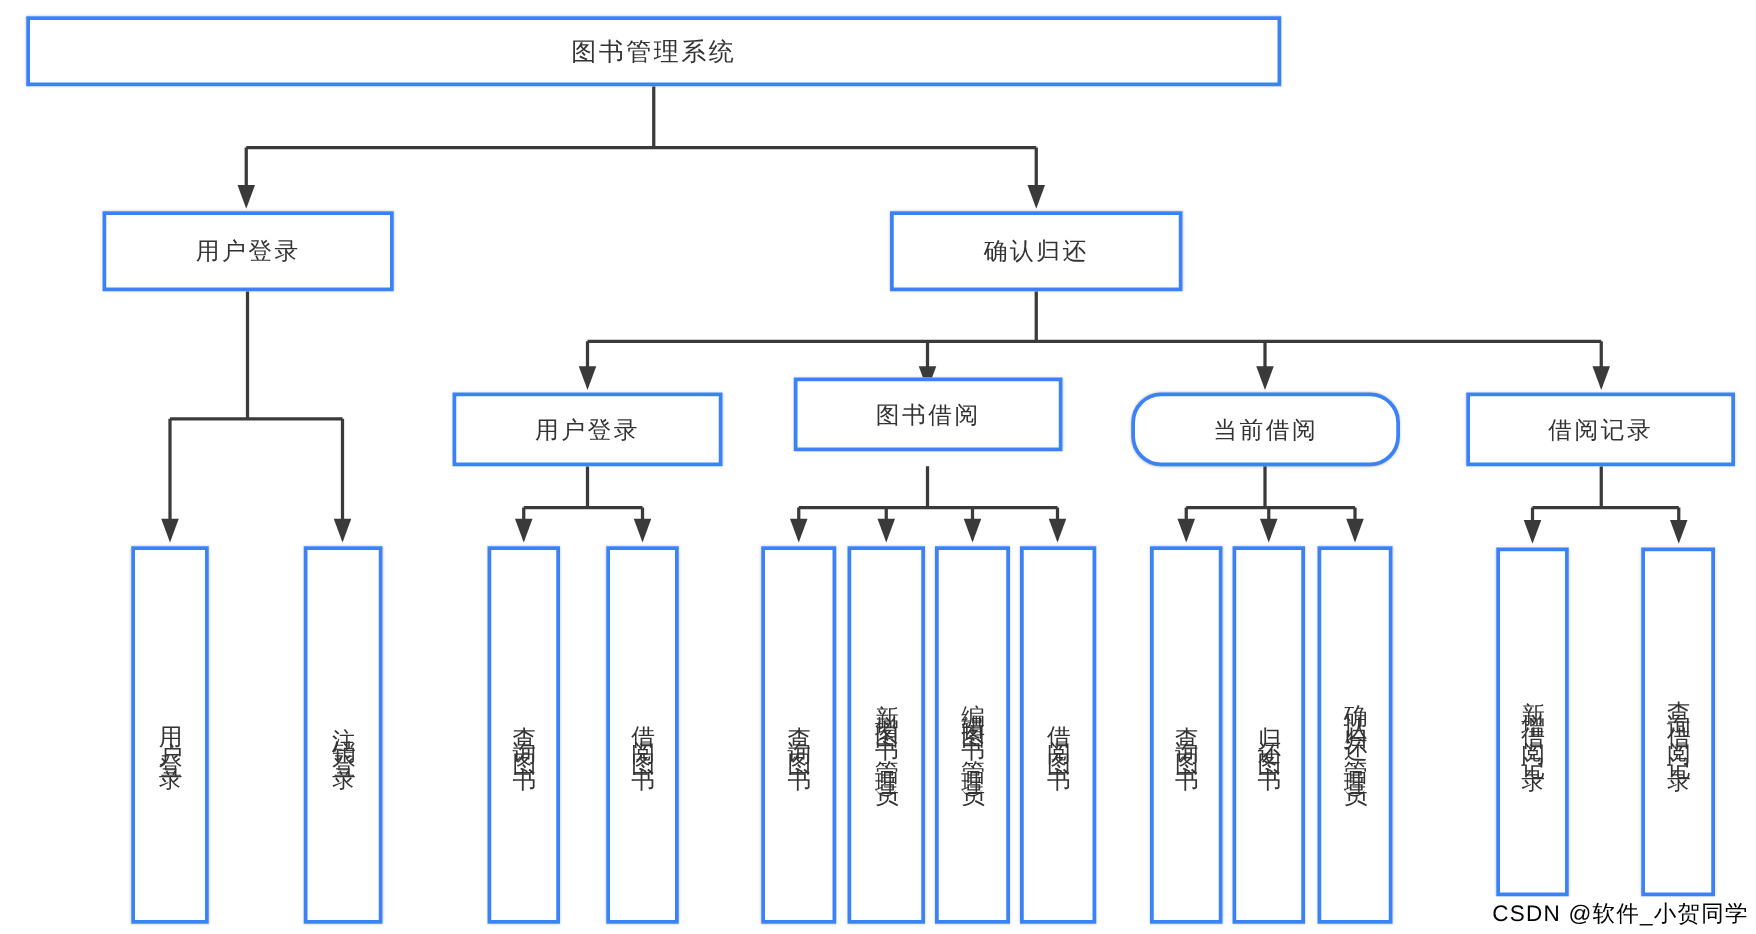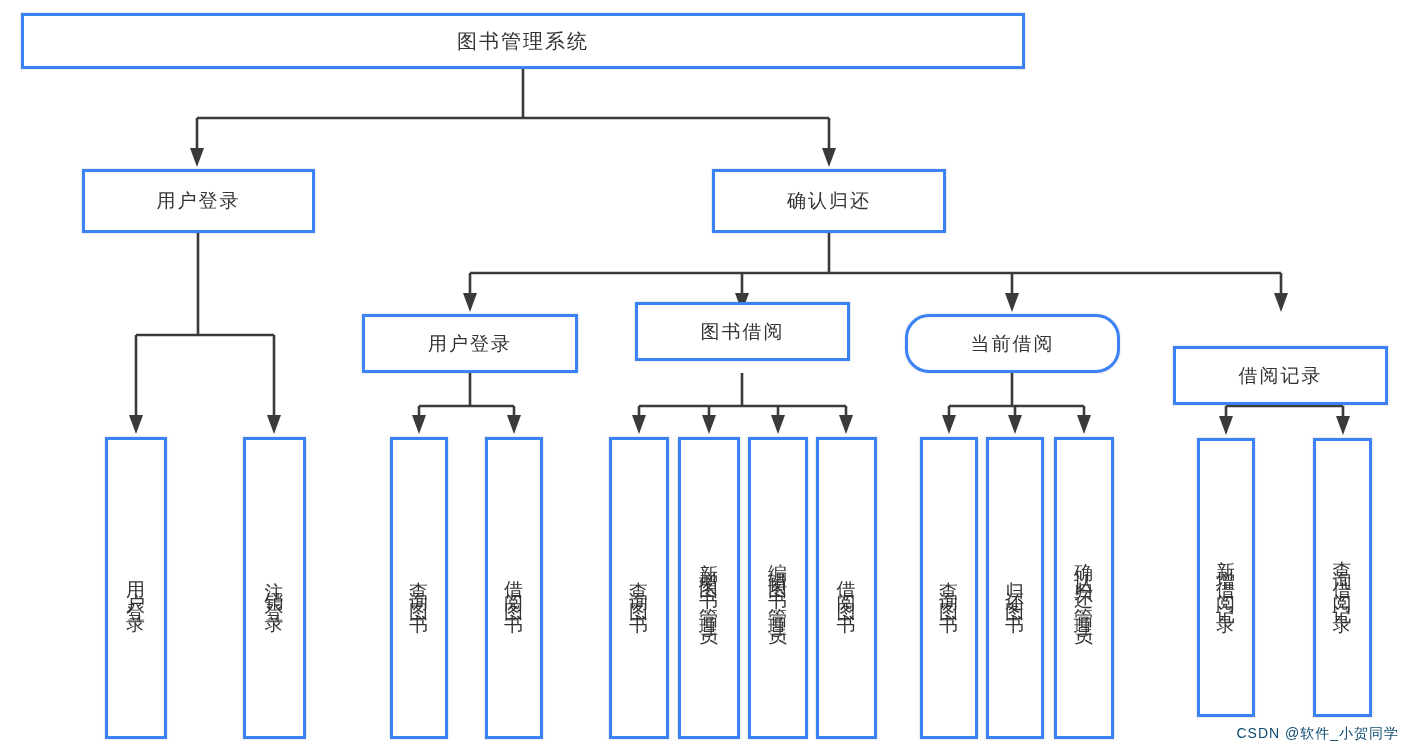--- a/index.html
+++ b/index.html
@@ -50,23 +50,23 @@
     letter-spacing: 11px;
     text-align: center;
   }
   .vbox.long {
     letter-spacing: 9px;
   }
   .watermark {
     position: absolute;
     right: 6px;
     bottom: 4px;
-    font-size: 14px;
+    font-size: 18px;
     letter-spacing: 1px;
-    color: #0c4a6e;
+    color: #000000;
     white-space: nowrap;
   }
 </style>
 </head>
 <body>
 
 <div class="canvas">
 
   <svg class="connectors" width="1405" height="747" viewBox="0 0 1405 747">
     <g stroke="#3a3a3a" stroke-width="2.6" fill="none">
@@ -116,21 +116,21 @@
   </svg>
 
   <div class="box root-label" style="left:21px; top:13px; width:1004px; height:56px;">图书管理系统</div>
 
   <div class="box hlabel" style="left:82px; top:169px; width:233px; height:64px;">用户登录</div>
   <div class="box hlabel" style="left:712px; top:169px; width:234px; height:64px;">确认归还</div>
 
   <div class="box hlabel" style="left:362px; top:314px; width:216px; height:59px;">用户登录</div>
   <div class="box hlabel" style="left:635px; top:302px; width:215px; height:59px;">图书借阅</div>
   <div class="box hlabel" style="left:905px; top:314px; width:215px; height:59px;border-radius:24px;">当前借阅</div>
-  <div class="box hlabel" style="left:1173px; top:314px; width:215px; height:59px;margin-top:32px;">借阅记录</div>
+  <div class="box hlabel" style="left:1173px; top:314px; width:215px; height:59px;">借阅记录</div>
 
   <div class="box vbox" style="left:105px; top:437px; width:62px; height:302px;">用户登录</div>
   <div class="box vbox" style="left:243px; top:437px; width:63px; height:302px;">注销登录</div>
 
   <div class="box vbox" style="left:390px; top:437px; width:58px; height:302px;">查询图书</div>
   <div class="box vbox" style="left:485px; top:437px; width:58px; height:302px;">借阅图书</div>
 
   <div class="box vbox" style="left:609px; top:437px; width:60px; height:302px;">查询图书</div>
   <div class="box vbox long" style="left:678px; top:437px; width:62px; height:302px;">新增图书（管理员）</div>
   <div class="box vbox long" style="left:748px; top:437px; width:60px; height:302px;">编辑图书（管理员）</div>

